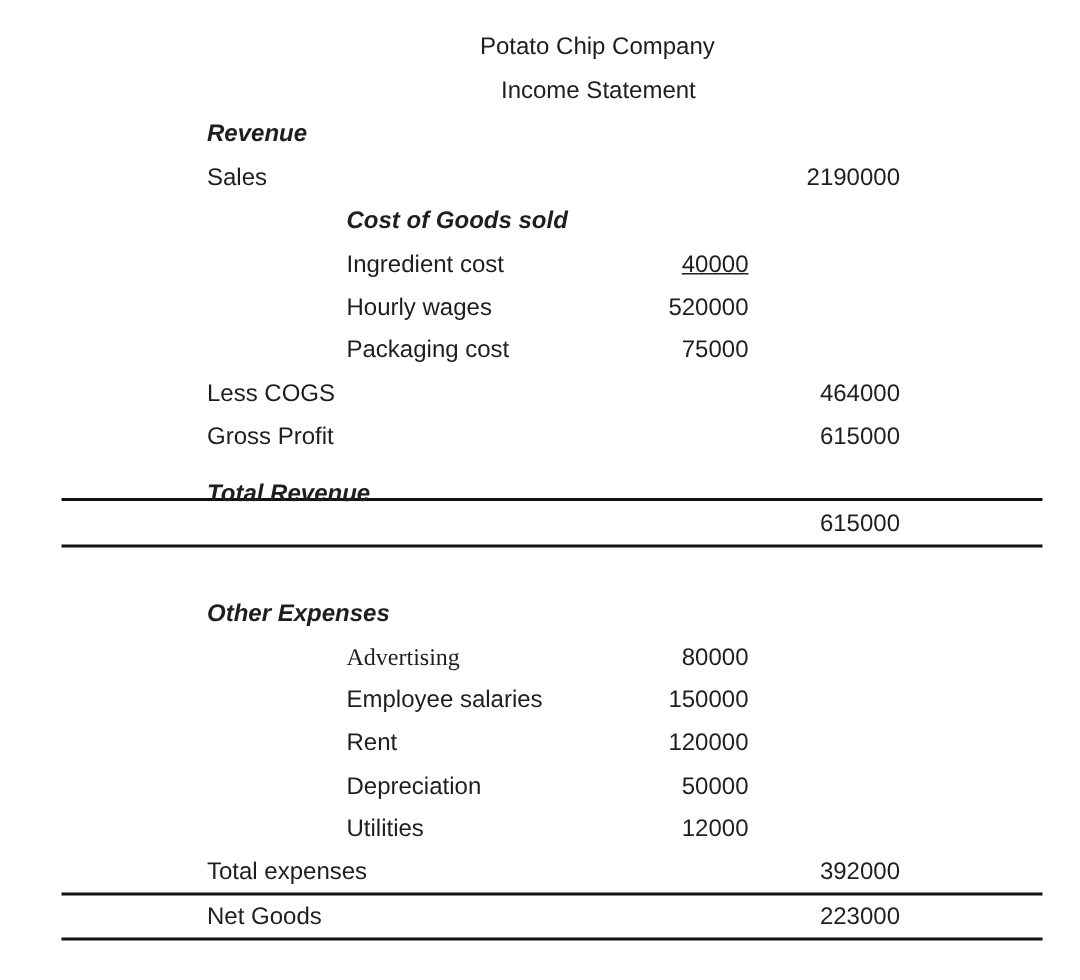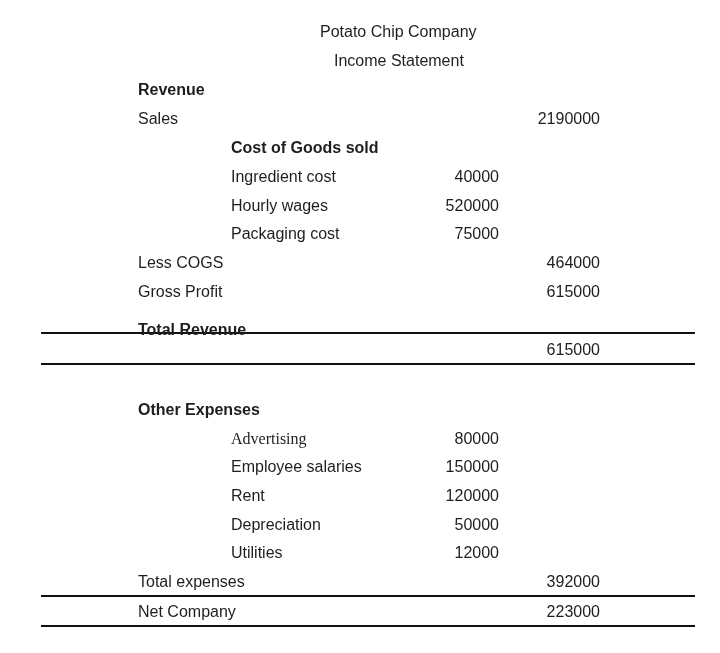--- a/index.html
+++ b/index.html
@@ -2,40 +2,40 @@
 <html><head>
 <meta charset="utf-8">
 <style>
   html, body { margin: 0; padding: 0; background: #ffffff; }
   body {
     width: 720px; height: 653px; position: relative; overflow: hidden;
     font-family: "Liberation Sans", "DejaVu Sans", sans-serif;
     color: #1e1e1e; font-size: 16px;
   }
   .t { position: absolute; white-space: nowrap; line-height: 20px; }
-  .b { font-weight: bold; }
+  .b { font-weight: bold; font-style: italic; }
   .r { text-align: right; }
   .hr { position: absolute; left: 41px; width: 654px; height: 2px; background: #111; }
 </style>
 </head>
 <body>
 
 <div>
   <div class="t" style="left:320px; top:22px;">Potato Chip Company</div>
   <div class="t" style="left:334px; top:51px;">Income Statement</div>
 
   <div class="t b" style="left:138px; top:80px;">Revenue</div>
 
   <div class="t" style="left:138px; top:109px;">Sales</div>
   <div class="t r" style="left:500px; width:100px; top:109px;">2190000</div>
 
   <div class="t b" style="left:231px; top:138px;">Cost of Goods sold</div>
 
   <div class="t" style="left:231px; top:167px;">Ingredient cost</div>
-  <div class="t r" style="left:400px; width:99px; top:167px;">40000</div>
+  <div class="t r" style="left:400px; width:99px; top:167px;text-decoration:underline;">40000</div>
 
   <div class="t" style="left:231px; top:196px;">Hourly wages</div>
   <div class="t r" style="left:400px; width:99px; top:196px;">520000</div>
 
   <div class="t" style="left:231px; top:224px;">Packaging cost</div>
   <div class="t r" style="left:400px; width:99px; top:224px;">75000</div>
 
   <div class="t" style="left:138px; top:253px;">Less COGS</div>
   <div class="t r" style="left:500px; width:100px; top:253px;">464000</div>
 
@@ -61,16 +61,16 @@
   <div class="t" style="left:231px; top:515px;">Depreciation</div>
   <div class="t r" style="left:400px; width:99px; top:515px;">50000</div>
 
   <div class="t" style="left:231px; top:543px;">Utilities</div>
   <div class="t r" style="left:400px; width:99px; top:543px;">12000</div>
 
   <div class="t" style="left:138px; top:572px;">Total expenses</div>
   <div class="t r" style="left:500px; width:100px; top:572px;">392000</div>
   <div class="hr" style="top:595px;"></div>
 
-  <div class="t" style="left:138px; top:602px;">Net Company</div>
+  <div class="t" style="left:138px; top:602px;">Net Goods</div>
   <div class="t r" style="left:500px; width:100px; top:602px;">223000</div>
   <div class="hr" style="top:625px;"></div>
 </div>
 
 </body></html>

